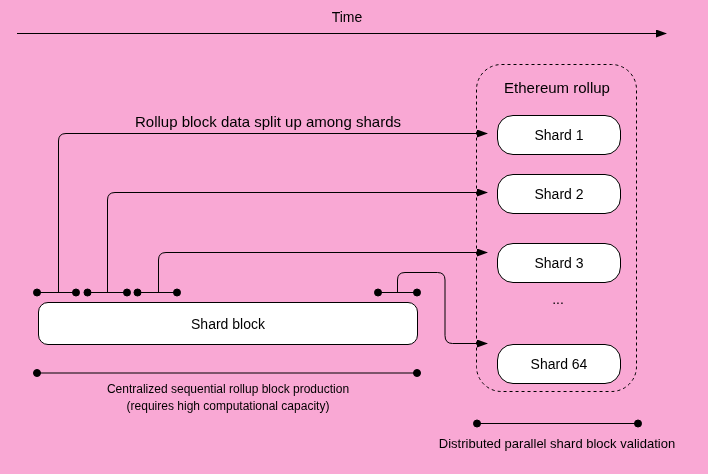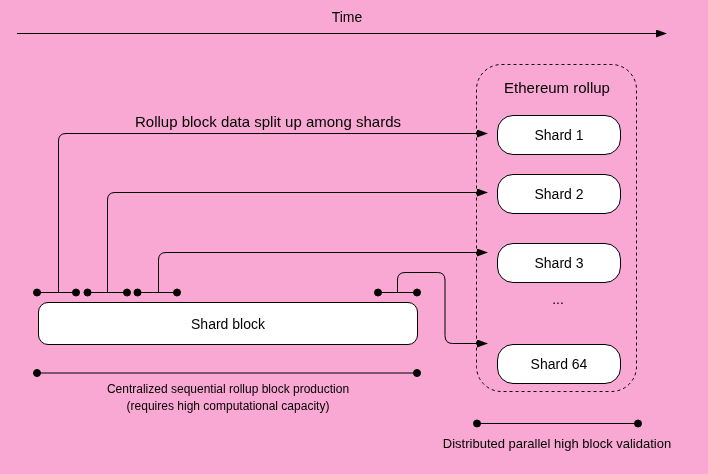--- a/index.html
+++ b/index.html
@@ -98,15 +98,15 @@
   </div>
 
   <div class="box rollup">
     <span>Shard block</span>
   </div>
 
   <div class="txt caption-left">
     <div>Centralized sequential rollup block production</div>
     <div>(requires high computational capacity)</div>
   </div>
-  <div class="txt caption-right">Distributed parallel high block validation</div>
+  <div class="txt caption-right">Distributed parallel shard block validation</div>
 
 </div>
 
 </body></html>

